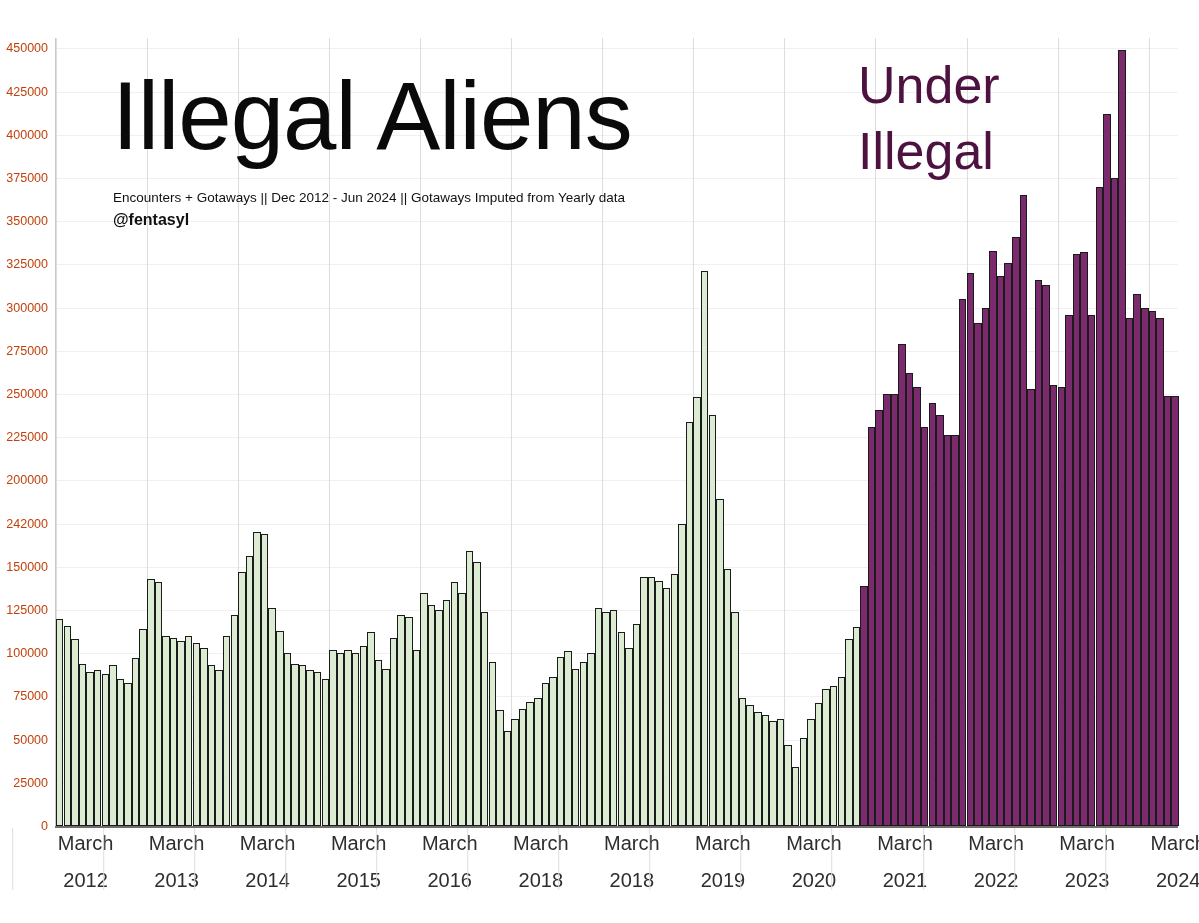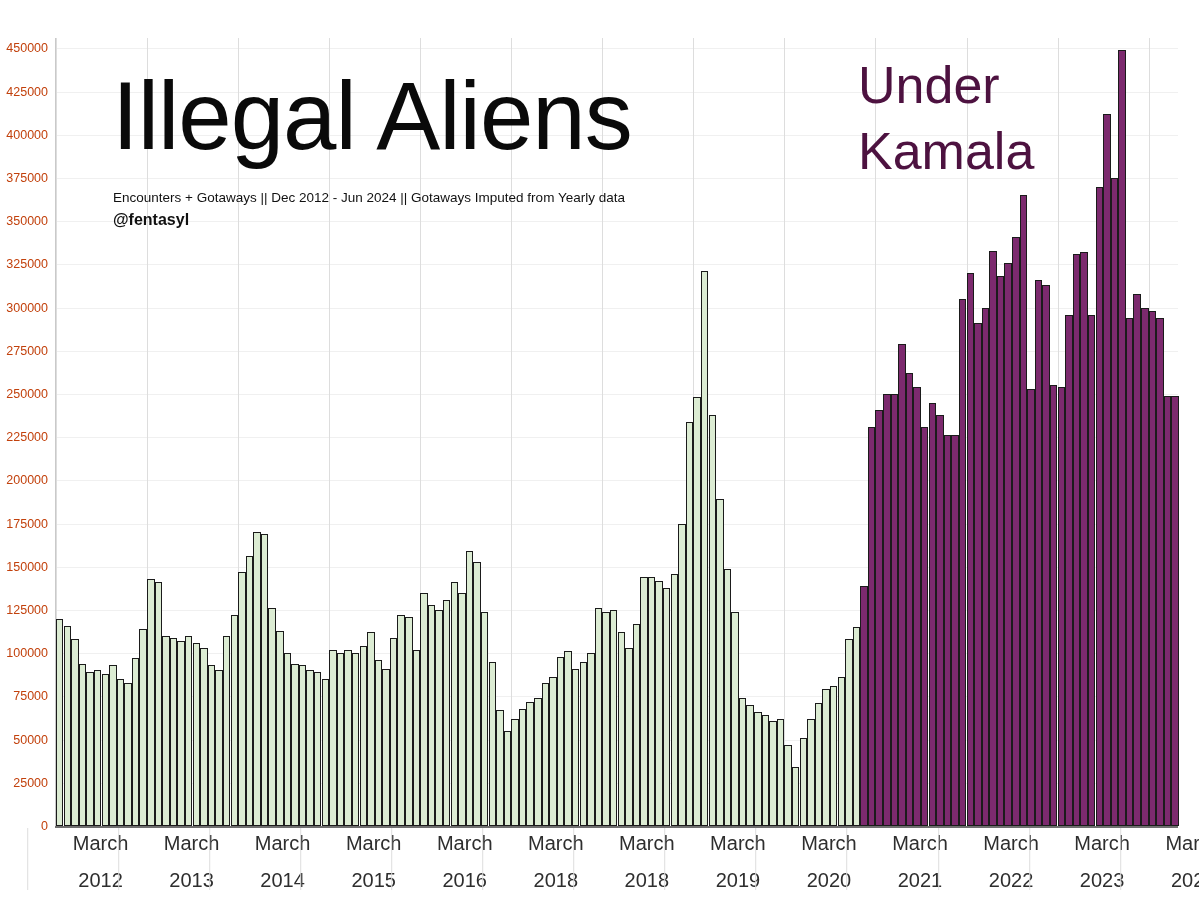--- a/index.html
+++ b/index.html
@@ -55,21 +55,21 @@
   .bar{
     position:absolute;
     bottom:0;
     box-sizing:border-box;
     border:1.4px solid #1b1b1b;
   }
   .bar.green{background:#dcecd3;}
   .bar.purple{background:#7c2a6e;border-color:#1b1b1b;}
   
   #xaxis{
-    position:absolute;left:55px;top:828px;width:1123px;height:90px;
+    position:absolute;left:40px;top:828px;width:1123px;height:90px;
   }
   .xtick{
     position:absolute;
     top:0;
     transform:translateX(-50%);
     text-align:center;
     white-space:nowrap;
   }
   .xtick .sep{
     position:absolute;left:50%;top:0;width:1px;height:62px;
@@ -117,21 +117,21 @@
 <div id="figure">
 
   <div id="yaxis">
       <div class="ytick" style="top: 788px;">0</div>
       <div class="ytick" style="top: 744.798px;">25000</div>
       <div class="ytick" style="top: 701.596px;">50000</div>
       <div class="ytick" style="top: 658.395px;">75000</div>
       <div class="ytick" style="top: 615.193px;">100000</div>
       <div class="ytick" style="top: 571.991px;">125000</div>
       <div class="ytick" style="top: 528.789px;">150000</div>
-      <div class="ytick" style="top: 485.588px;">175000</div>
+      <div class="ytick" style="top: 485.588px;">242000</div>
       <div class="ytick" style="top: 442.386px;">200000</div>
       <div class="ytick" style="top: 399.184px;">225000</div>
       <div class="ytick" style="top: 355.982px;">250000</div>
       <div class="ytick" style="top: 312.781px;">275000</div>
       <div class="ytick" style="top: 269.579px;">300000</div>
       <div class="ytick" style="top: 226.377px;">325000</div>
       <div class="ytick" style="top: 183.175px;">350000</div>
       <div class="ytick" style="top: 139.974px;">375000</div>
       <div class="ytick" style="top: 96.7719px;">400000</div>
       <div class="ytick" style="top: 53.5702px;">425000</div>
@@ -388,14 +388,14 @@
         <div class="sep" style="left: -45.527px;"></div>
         <span class="m">March</span>
         <span class="y">2024</span>
       </div>
     </div>
 
   <div id="title">Illegal Aliens</div>
   <div id="subtitle">Encounters + Gotaways || Dec 2012 - Jun 2024 || Gotaways Imputed from Yearly data</div>
   <div id="handle">@fentasyl</div>
   <div id="annotation">Under
-Kamala</div>
+Illegal</div>
 </div>
 
 </body></html>

